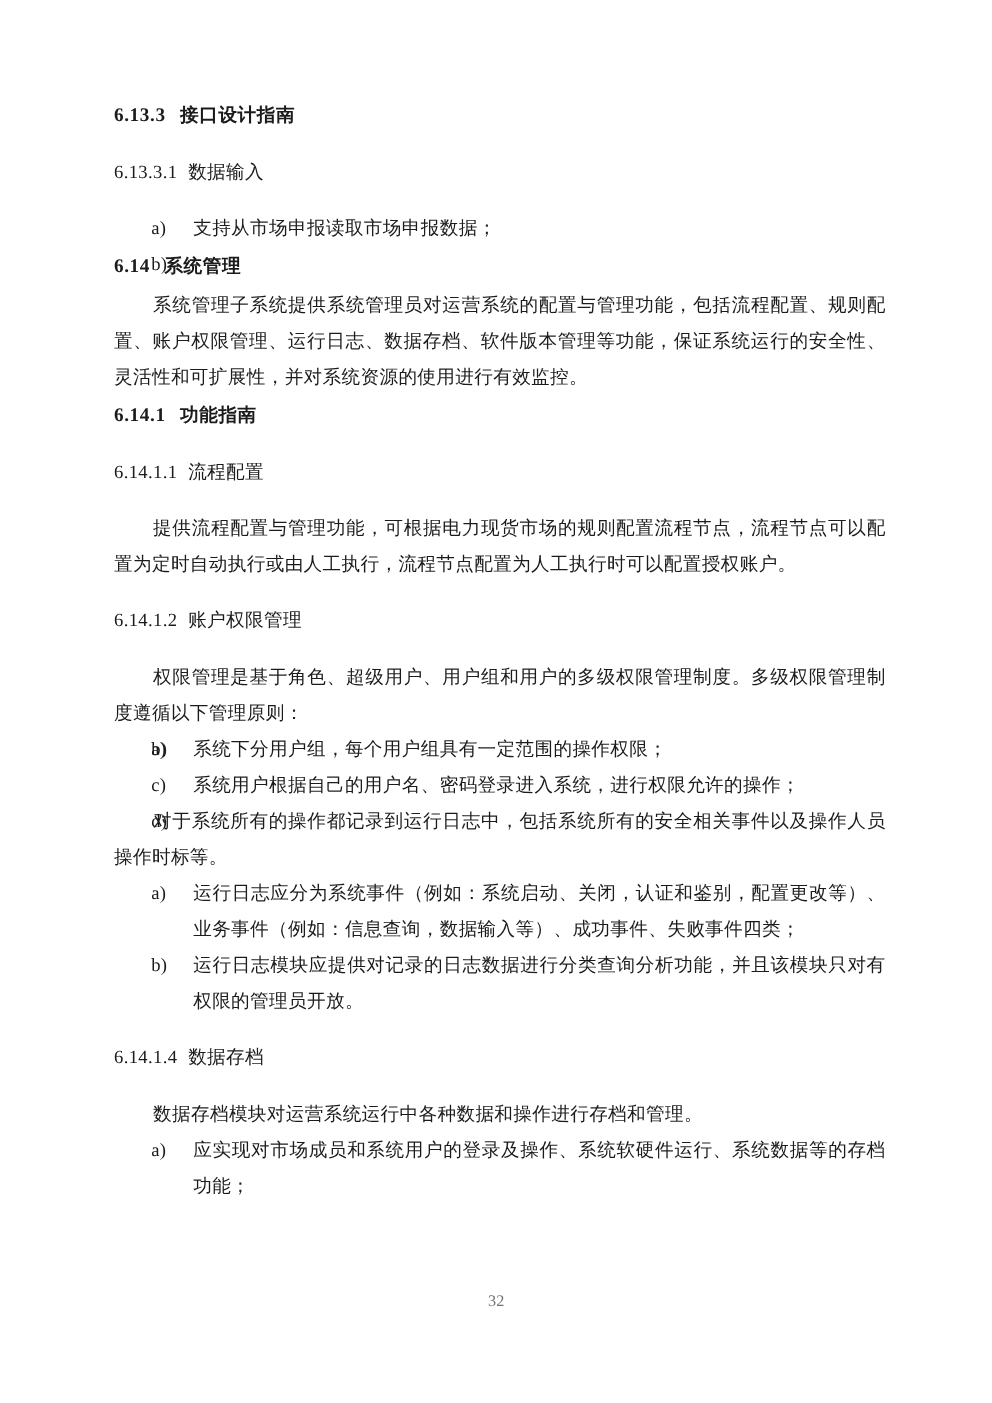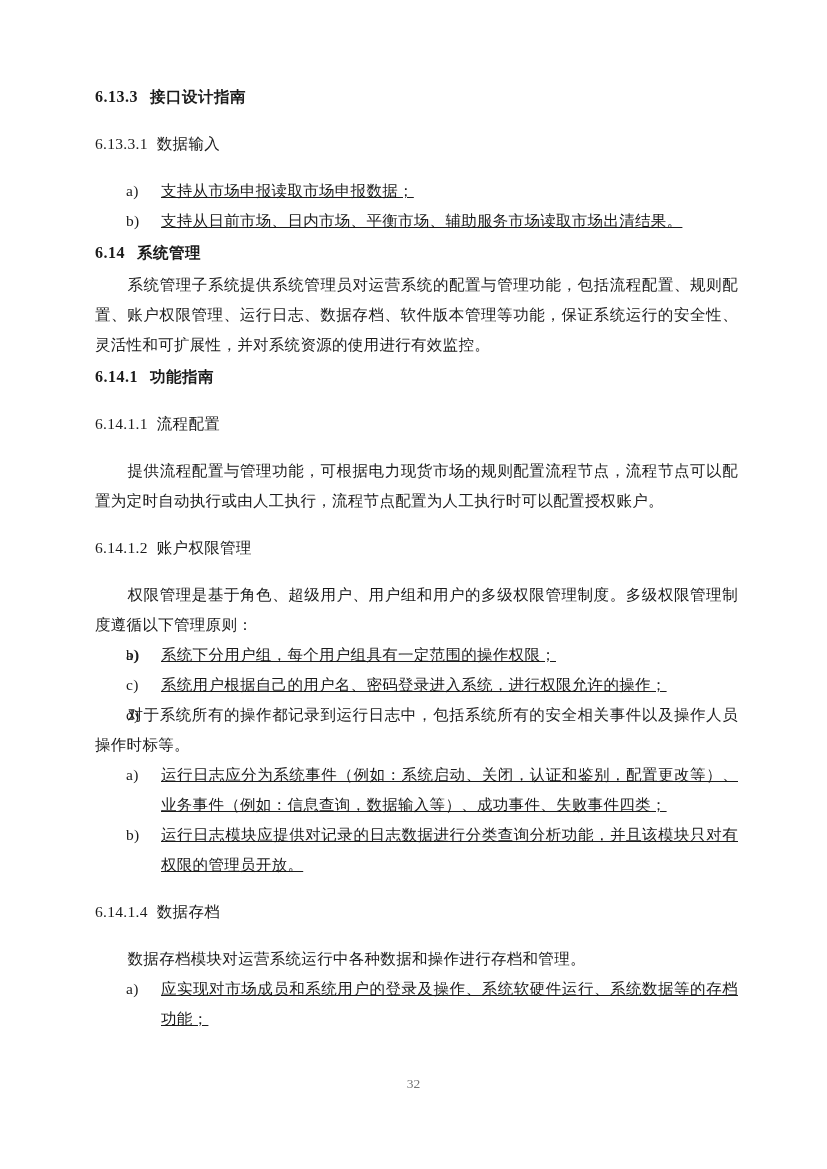--- a/index.html
+++ b/index.html
@@ -45,33 +45,33 @@
   }
   .h-num {
     margin-right: 12px;
   }
   .heading-plain .h-num {
     margin-right: 9px;
   }
   .para {
     margin: 0;
     text-indent: 2.1em;
+    font-family: Liberation Mono, monospace;
   }
   .list-item {
     position: relative;
     padding-left: 66px;
   }
   .li-label {
     position: absolute;
     left: 31px;
     top: 0;
   }
   .li-text {
     text-align: justify;
-    text-decoration: underline;
   }
   .footer {
     position: absolute;
     left: 0;
     right: 0;
     top: 1076px;
     text-align: center;
     font-size: 13.5px;
     color: #737373;
   }
@@ -82,21 +82,20 @@
 <div class="page">
   <div class="content">
       <div class="heading-bold"><span class="h-num">6.13.3</span><span class="h-title">接口设计指南</span></div>
       <div class="heading-plain"><span class="h-num">6.13.3.1</span><span class="h-title">数据输入</span></div>
       <div class="list-item">
         <span class="li-label">a)</span>
         <div class="li-text">支持从市场申报读取市场申报数据；</div>
       </div>
       <div class="list-item">
         <span class="li-label">b)</span>
-        <div class="li-text">支持从日前市场、日内市场、平衡市场、辅助服务市场读取市场出清结果。</div>
       </div>
       <div class="heading-bold"><span class="h-num">6.14</span><span class="h-title">系统管理</span></div>
       <p class="para">系统管理子系统提供系统管理员对运营系统的配置与管理功能，包括流程配置、规则配置、账户权限管理、运行日志、数据存档、软件版本管理等功能，保证系统运行的安全性、灵活性和可扩展性，并对系统资源的使用进行有效监控。</p>
       <div class="heading-bold"><span class="h-num">6.14.1</span><span class="h-title">功能指南</span></div>
       <div class="heading-plain"><span class="h-num">6.14.1.1</span><span class="h-title">流程配置</span></div>
       <p class="para">提供流程配置与管理功能，可根据电力现货市场的规则配置流程节点，流程节点可以配置为定时自动执行或由人工执行，流程节点配置为人工执行时可以配置授权账户。</p>
       <div class="heading-plain"><span class="h-num">6.14.1.2</span><span class="h-title">账户权限管理</span></div>
       <p class="para">权限管理是基于角色、超级用户、用户组和用户的多级权限管理制度。多级权限管理制度遵循以下管理原则：</p>
       <div class="list-item">
         <span class="li-label">a)</span>

